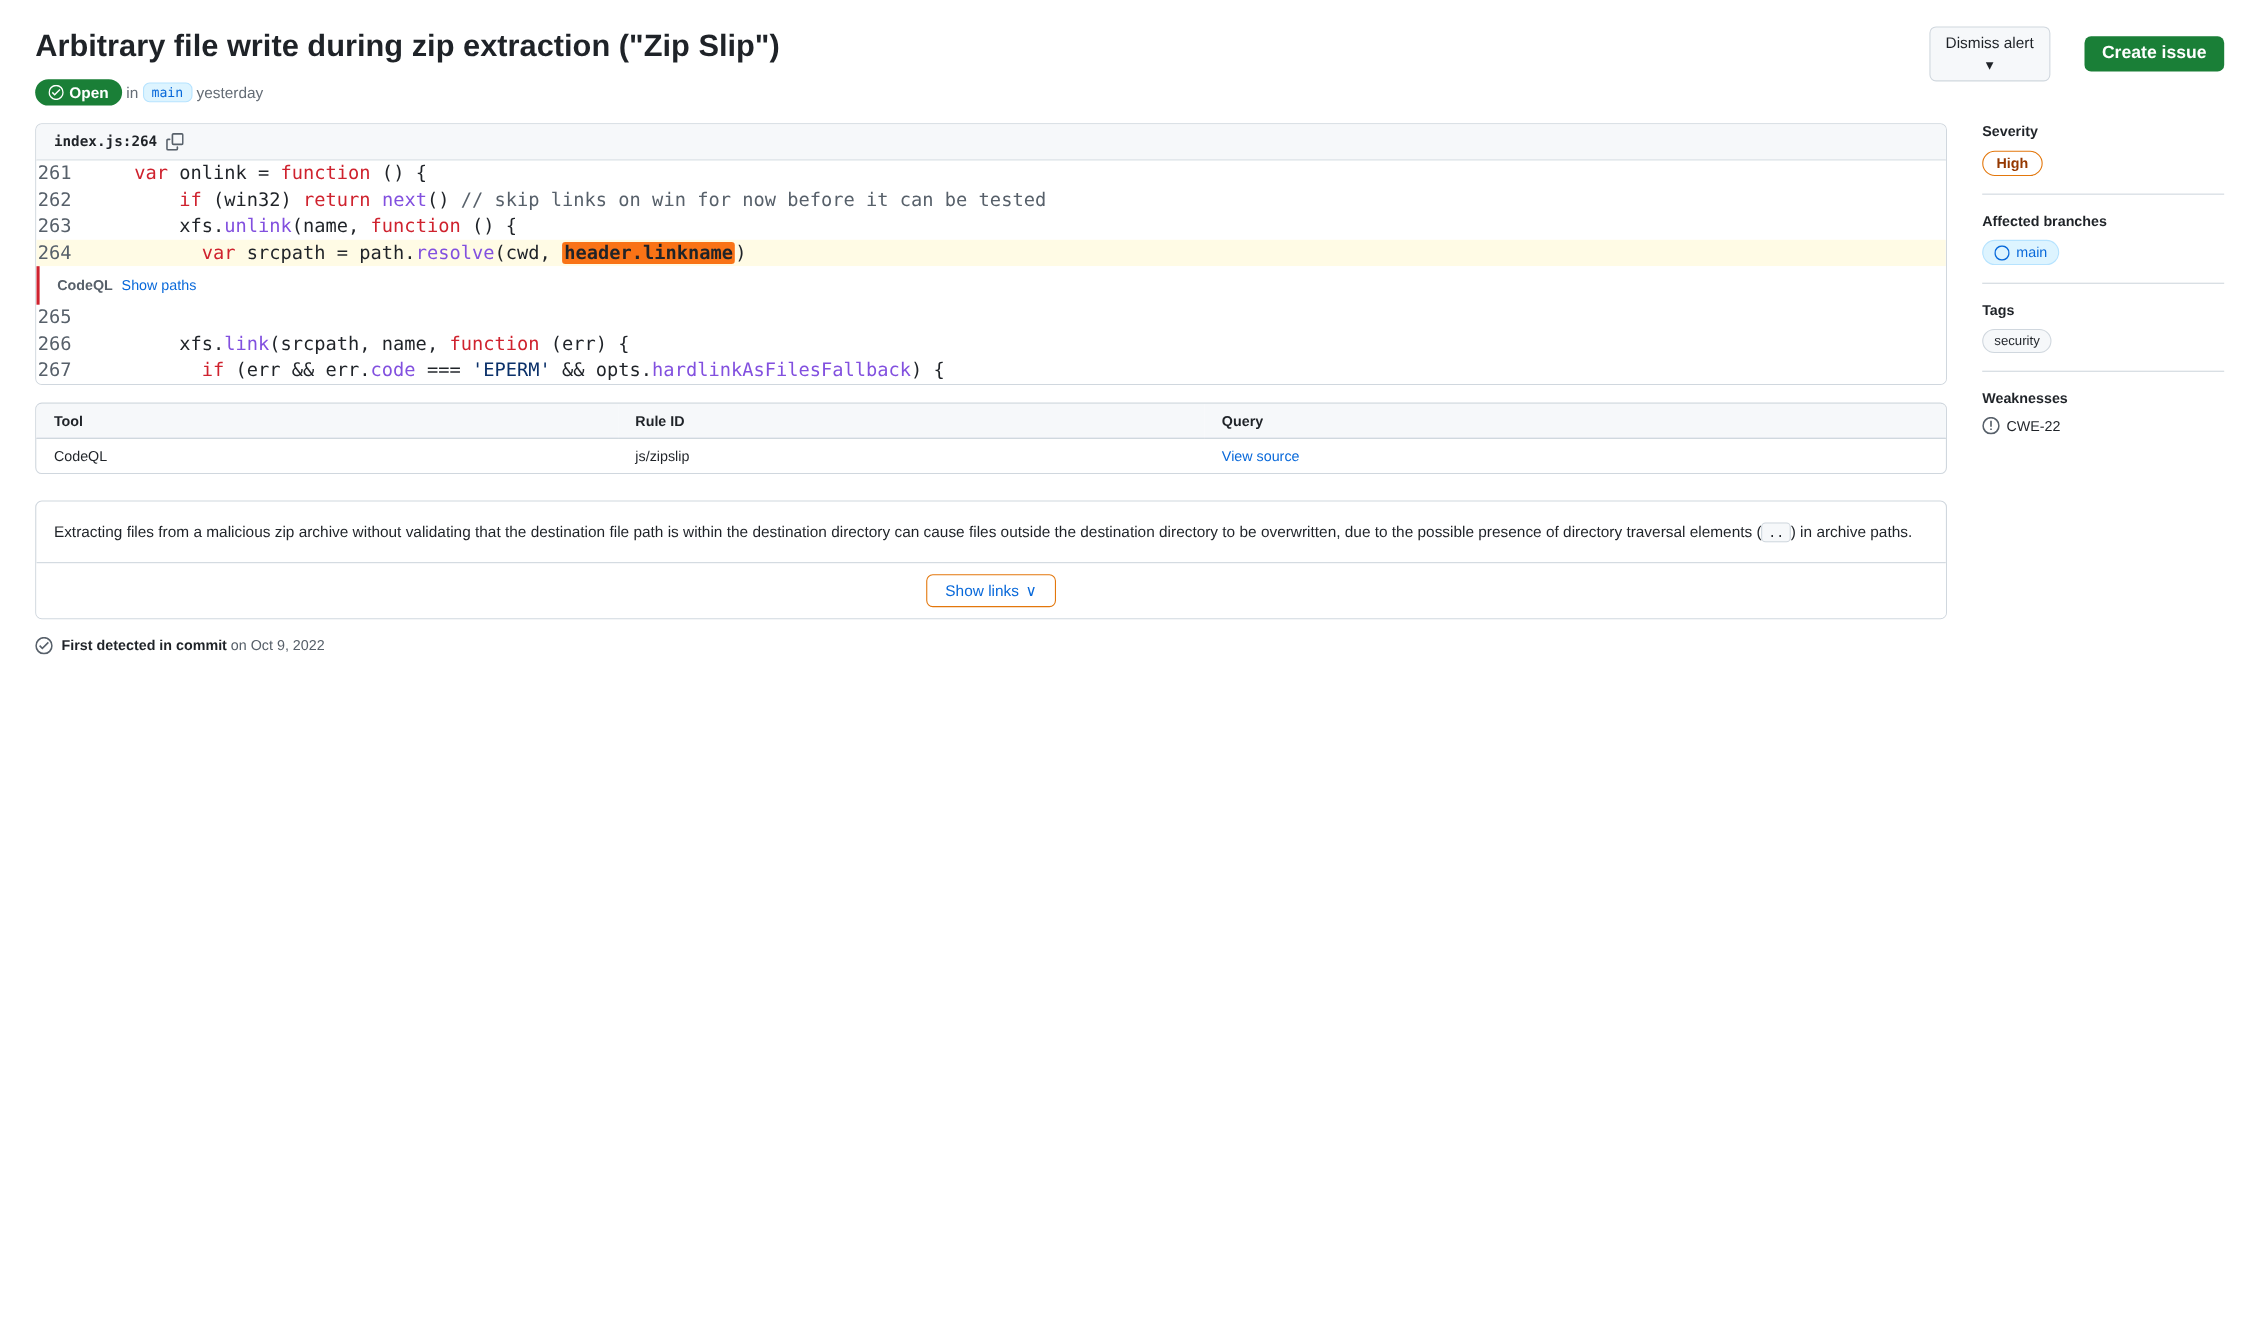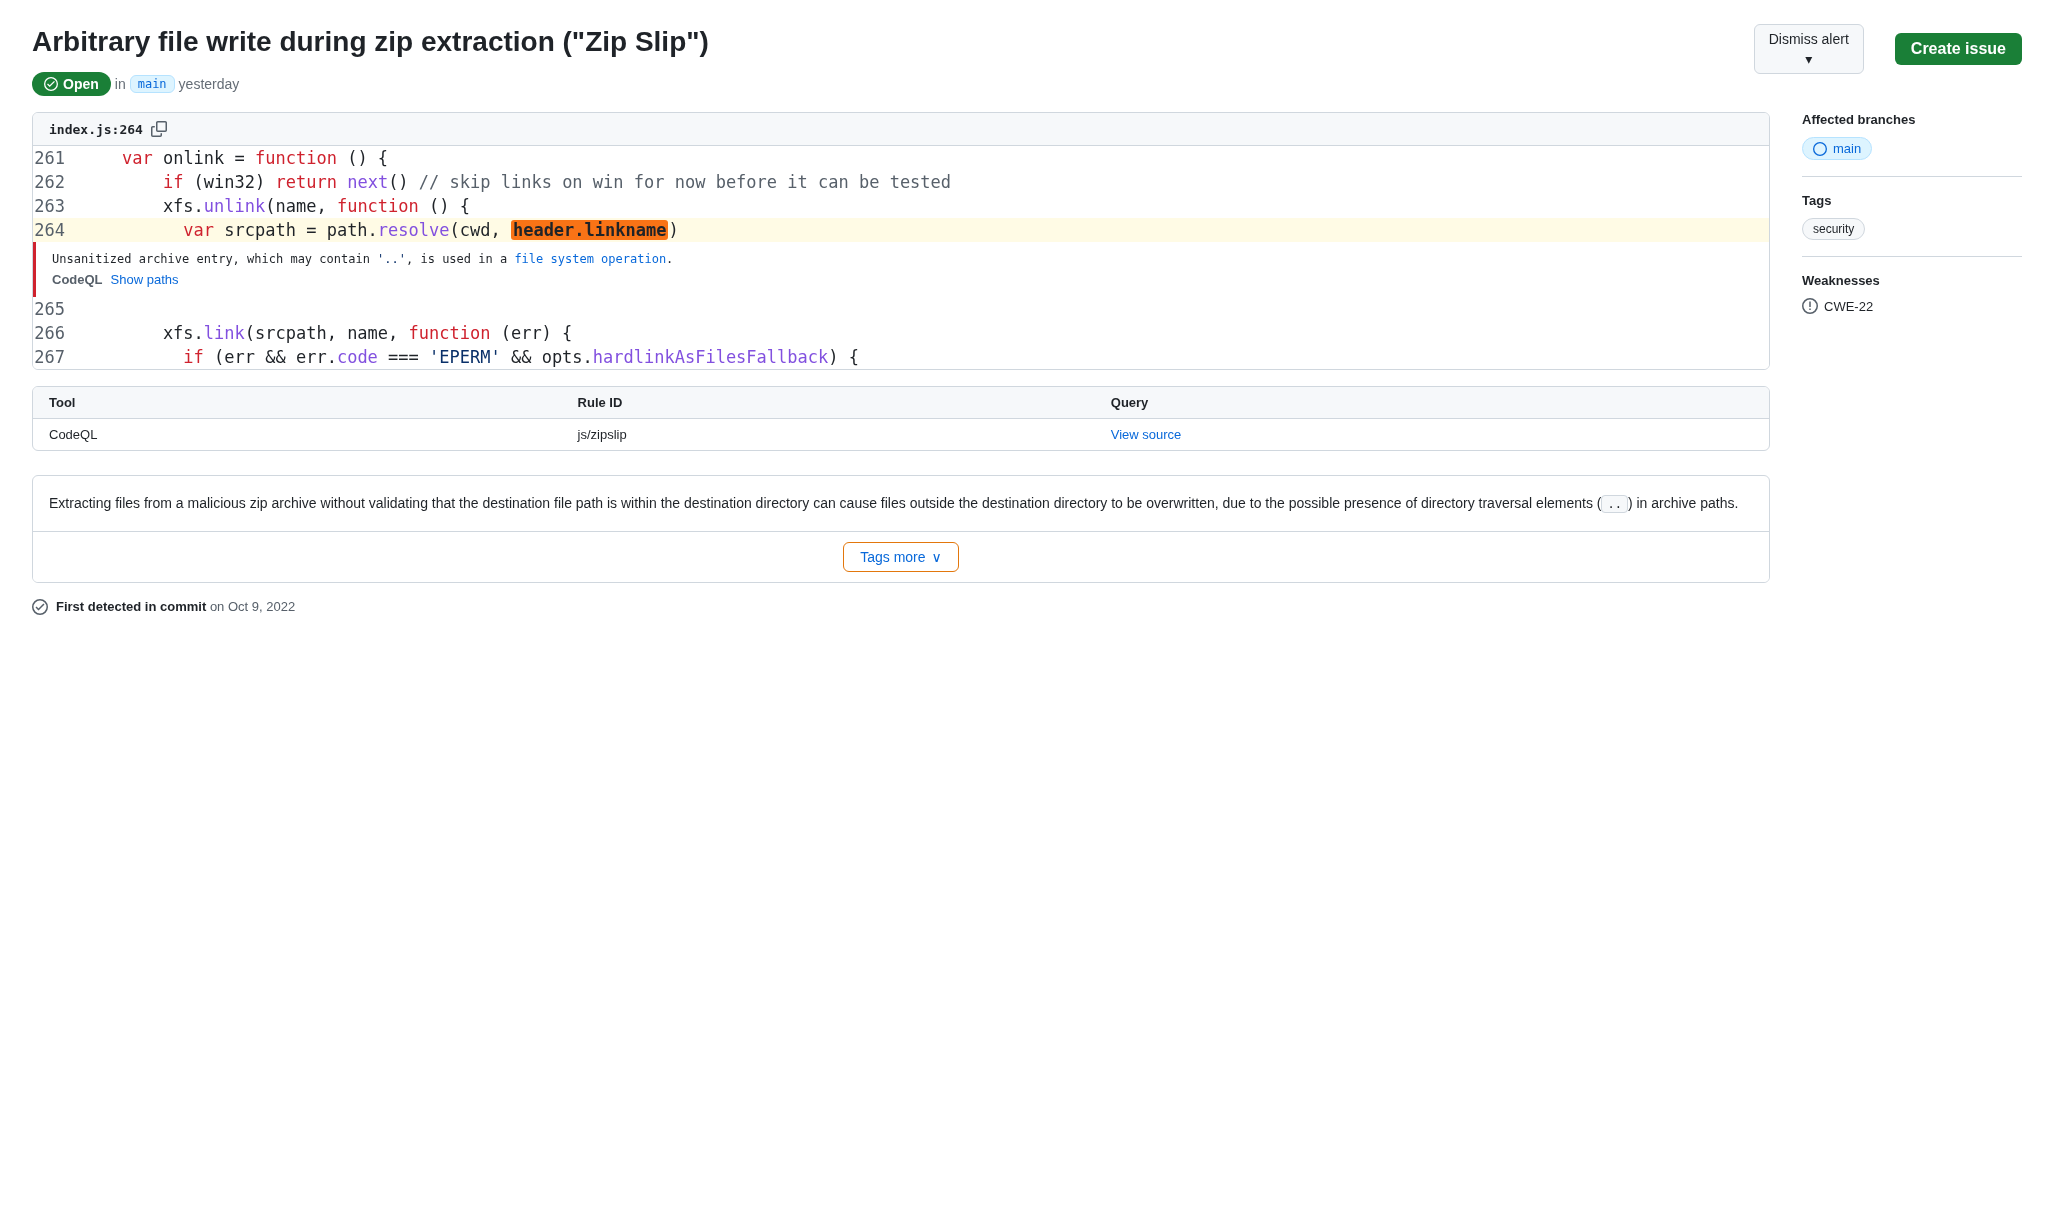--- a/index.html
+++ b/index.html
@@ -369,21 +369,20 @@
           <span class="line-num">263</span>
           <span class="line-content">        xfs.<span class="fn">unlink</span>(name, <span class="kw">function</span> () {</span>
         </div>
 
         <div class="code-line highlighted">
           <span class="line-num">264</span>
           <span class="line-content">          <span class="kw">var</span> srcpath = path.<span class="fn">resolve</span>(cwd, <span class="hl-span">header.linkname</span>)</span>
         </div>
 
         <div class="alert-section">
-          <div class="alert-text">Unsanitized archive entry, which may contain <span class="str">'..'</span>, is used in a <span class="link-color">file system operation</span>.</div>
           <div class="alert-footer">
             <span class="codeql-label">CodeQL</span>
             <a class="show-paths-link" href="#">Show paths</a>
           </div>
         </div>
 
         <div class="code-line">
           <span class="line-num">265</span>
           <span class="line-content"> </span>
         </div>
@@ -418,39 +417,43 @@
         </tbody>
       </table>
     </div>
 
     <div class="desc-card">
       <div class="desc-content">
         Extracting files from a malicious zip archive without validating that the destination file path is within the destination directory can cause files outside the destination directory to be overwritten, due to the possible presence of directory traversal elements (<code>..</code>) in archive paths.
       </div>
       <div class="show-more-btn">
         <button class="show-more-inner">
-          <span>Tags more</span>
+          <span>Show links</span>
           <span>∨</span>
         </button>
       </div>
     </div>
 
     <div class="first-detected">
       <svg width="16" height="16" viewBox="0 0 16 16" fill="#57606a">
         <path d="M8 0a8 8 0 1 1 0 16A8 8 0 0 1 8 0zm0 1.5a6.5 6.5 0 1 0 0 13 6.5 6.5 0 0 0 0-13zM6.5 11.5l-3-3 1.06-1.06L6.5 9.38l4.94-4.94 1.06 1.06z"></path>
       </svg>
       <span>
         <strong>First detected in commit</strong>
         <span>on Oct 9, 2022</span>
       </span>
     </div>
   </div>
 
   <div class="sidebar">
 
+    <div class="sidebar-section">
+      <div class="sidebar-label">Severity</div>
+      <span class="severity-badge">High</span>
+    </div>
 
     <div class="sidebar-section">
       <div class="sidebar-label">Affected branches</div>
       <span class="branch-item">
         <svg width="14" height="14" viewBox="0 0 16 16" fill="#0969da">
           <path d="M8 0a8 8 0 1 1 0 16A8 8 0 0 1 8 0zm0 1.5a6.5 6.5 0 1 0 0 13 6.5 6.5 0 0 0 0-13z"></path>
         </svg>
         <span>main</span>
       </span>
     </div>

